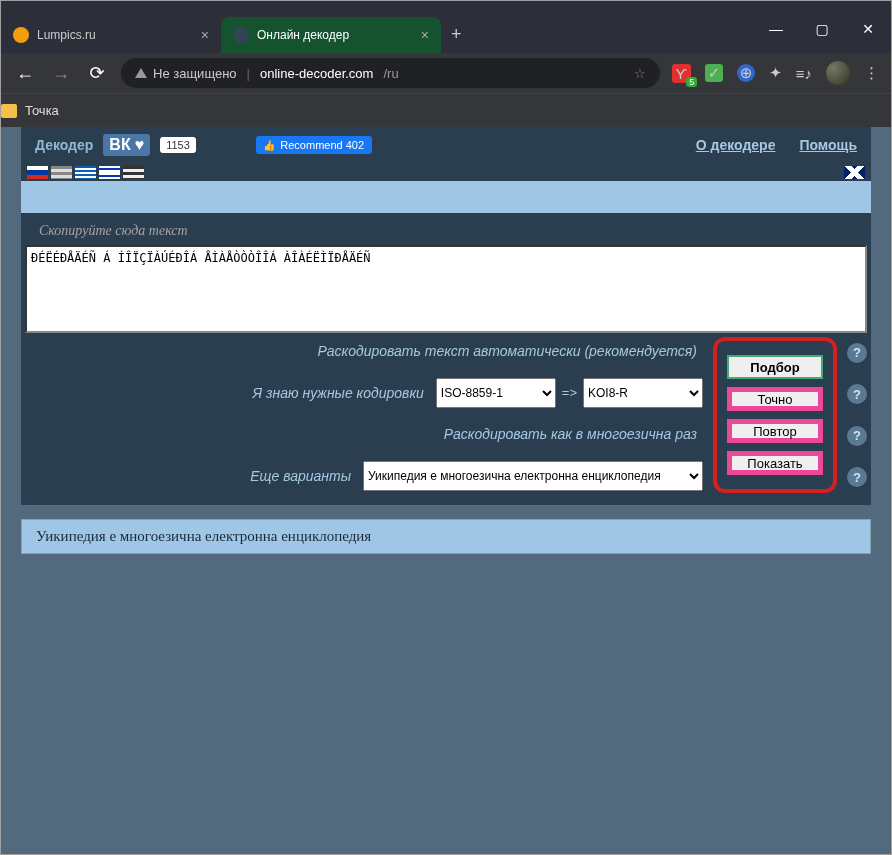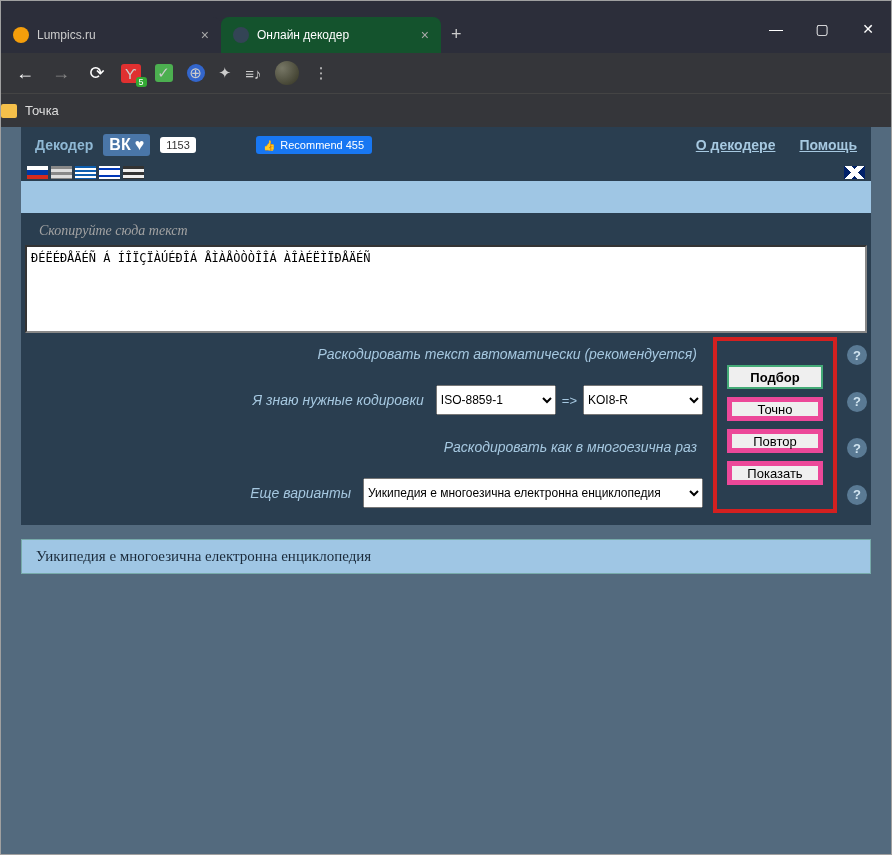--- a/index.html
+++ b/index.html
@@ -61,21 +61,21 @@
 
 .blue-band { background: #9fc6e4; height: 32px; }
 .tab-label { background: #2a3e50; color: #a3a3a3; display: inline-block; padding: 6px 14px; font-style: italic; font-size: 14px; border-top: 1px solid #2a3e50; margin-top: -1px; font-family: Liberation Serif, serif; }
 
 .main-panel { background: #2a3e50; padding: 4px 4px 12px 4px; }
 textarea.decode-input { width: 100%; height: 88px; background: #fff; border: 2px inset #888; font-family: monospace; font-size: 12px; padding: 4px; resize: none; color: #000; }
 .control-label { text-align: right; color: #a6c8e0; font-style: italic; font-size: 14px; padding-right: 6px; }
 .btn { background: #efefef; border: 5px solid #ec4899; width: 96px; height: 24px; font-size: 13px; cursor: pointer; }
 .btn.bold { font-weight: bold; border: 2px solid #4a7; }
 .help-ico { width: 20px; height: 20px; background: #5a7a94; border-radius: 50%; color: #d0e4f0; display: inline-flex; align-items: center; justify-content: center; font-size: 13px; font-weight: bold; }
-.highlight-box { border: 4px solid #d42020; border-radius: 0; padding: 24px 10px; display: flex; flex-direction: column; gap: 8px; }
+.highlight-box { border: 4px solid #d42020; border-radius: 12px; padding: 14px 10px; display: flex; flex-direction: column; gap: 8px; }
 .controls-wrap { display: flex; gap: 10px; align-items: stretch; }
 .labels-col { flex: 1; display: flex; flex-direction: column; gap: 10px; justify-content: space-around; }
 .label-row { display: flex; align-items: center; justify-content: flex-end; gap: 6px; min-height: 24px; }
 .enc-select { font-size: 12px; height: 30px; }
 .arrow { color: #a6c8e0; font-size: 13px; }
 .help-col { display: flex; flex-direction: column; gap: 10px; justify-content: space-around; }
 
 .result-bar { background: #9fc6e4; margin-top: 14px; padding: 8px 14px; font-size: 15px; color: #1a2a3a; border: 1px solid #7aa; font-family: Georgia, serif; }
 </style>
 </head>
@@ -97,20 +97,30 @@
     <div>—</div>
     <div>▢</div>
     <div>✕</div>
   </div>
 </div>
 
 <div class="toolbar">
   <span class="nav-btn">←</span>
   <span class="nav-btn dim">→</span>
   <span class="nav-btn">⟳</span>
+  <div class="urlbar">
+    <span class="warn">
+      <span class="warn-tri"></span>
+      <span>Не защищено</span>
+    </span>
+    <span class="sep">|</span>
+    <span class="path">online-decoder.com</span>
+      <span style="color:#999">/ru</span>
+    <span style="margin-left:auto;color:#888">☆</span>
+  </div>
   <div class="tool-icons">
     <span class="badge-yum">Ƴ</span>
     <span class="check-badge">✓</span>
     <span class="globe-badge">⊕</span>
     <span>✦</span>
     <span>≡♪</span>
     <span class="avatar"></span>
     <span>⋮</span>
   </div>
 </div>
@@ -123,21 +133,21 @@
 <div class="page">
 
   <div class="header-bar">
     <span class="brand">Декодер</span>
     <span class="vk-btn">
       <span>ВК</span>
         <span>♥</span>
     </span>
     <span class="vk-count">1153</span>
     <span style="width:40px"></span>
-    <span class="fb-btn">Recommend 455</span>
+    <span class="fb-btn">Recommend 402</span>
     <div class="header-links">
       <a>О декодере</a>
       <a>Помощь</a>
     </div>
   </div>
 
   <div class="flag-row">
     <span class="flag flag-ru"></span>
     <span class="flag flag-gr1"></span>
     <span class="flag flag-gr2"></span>

